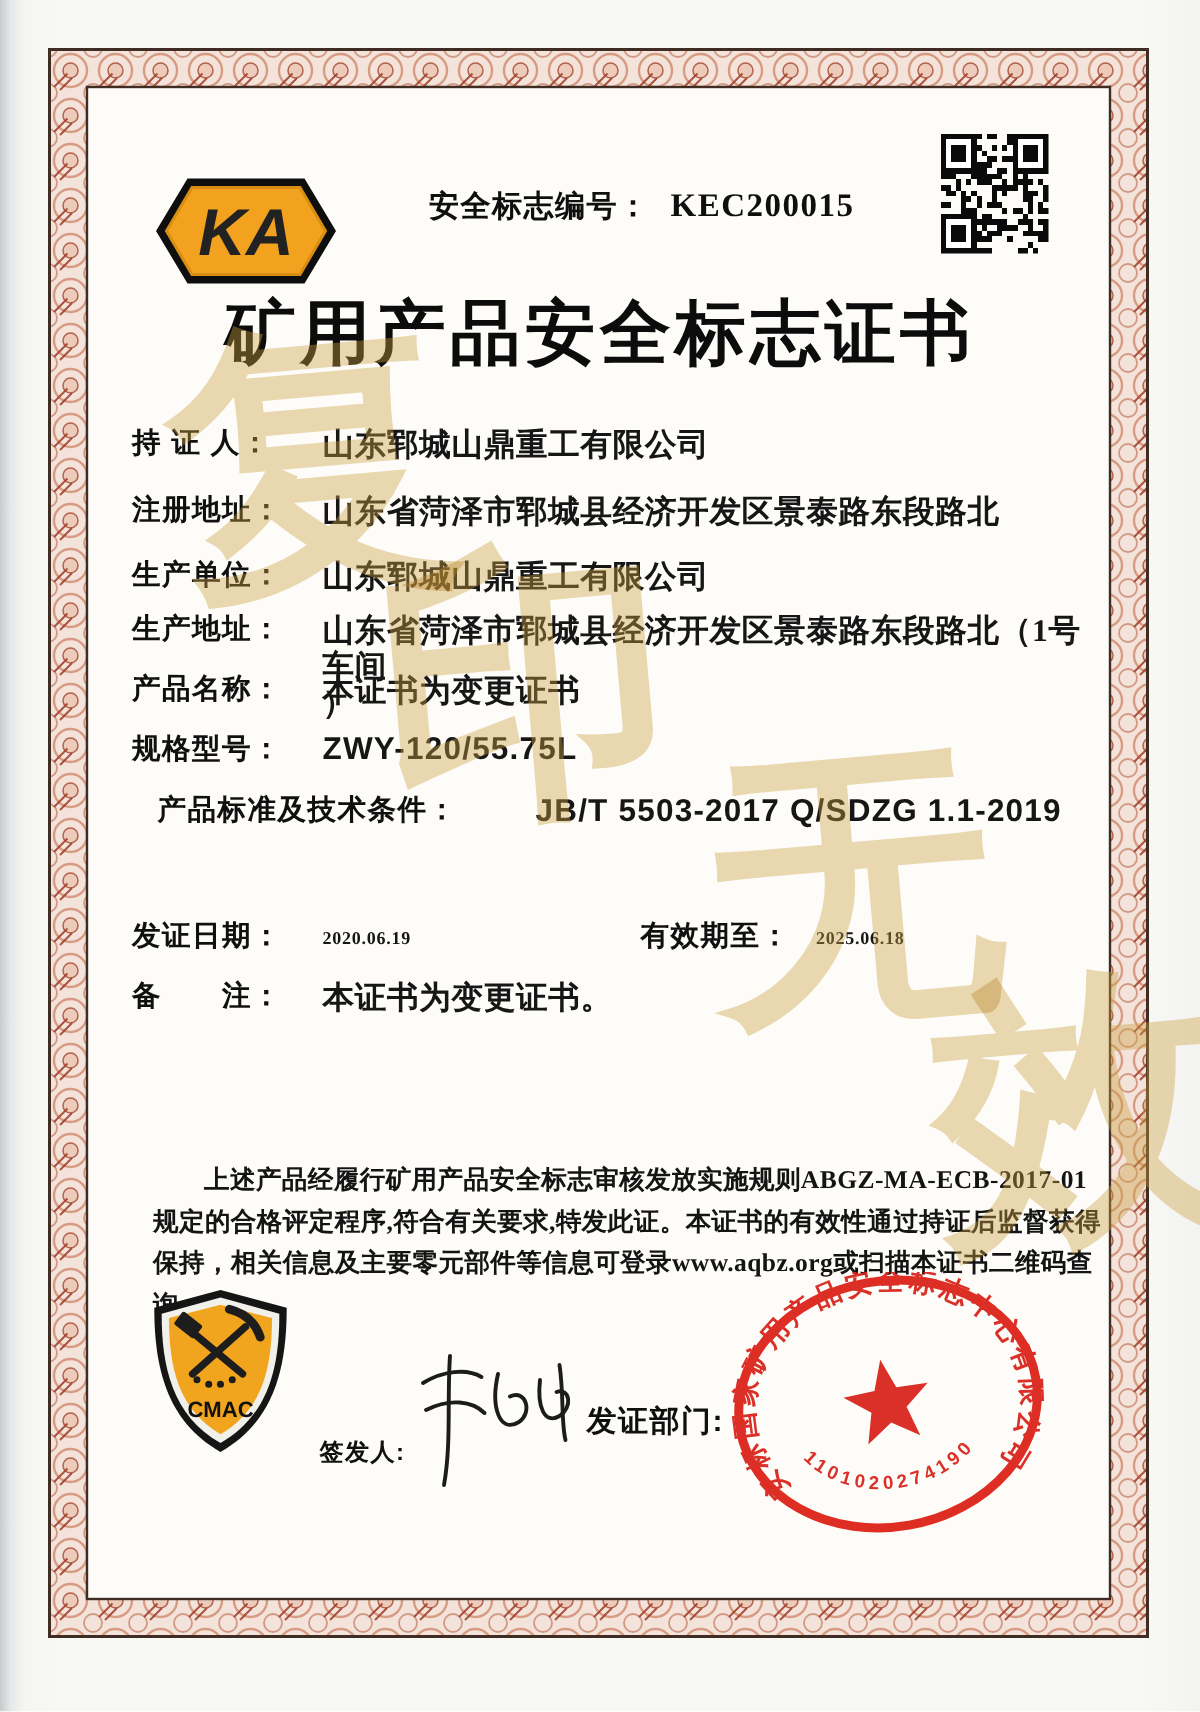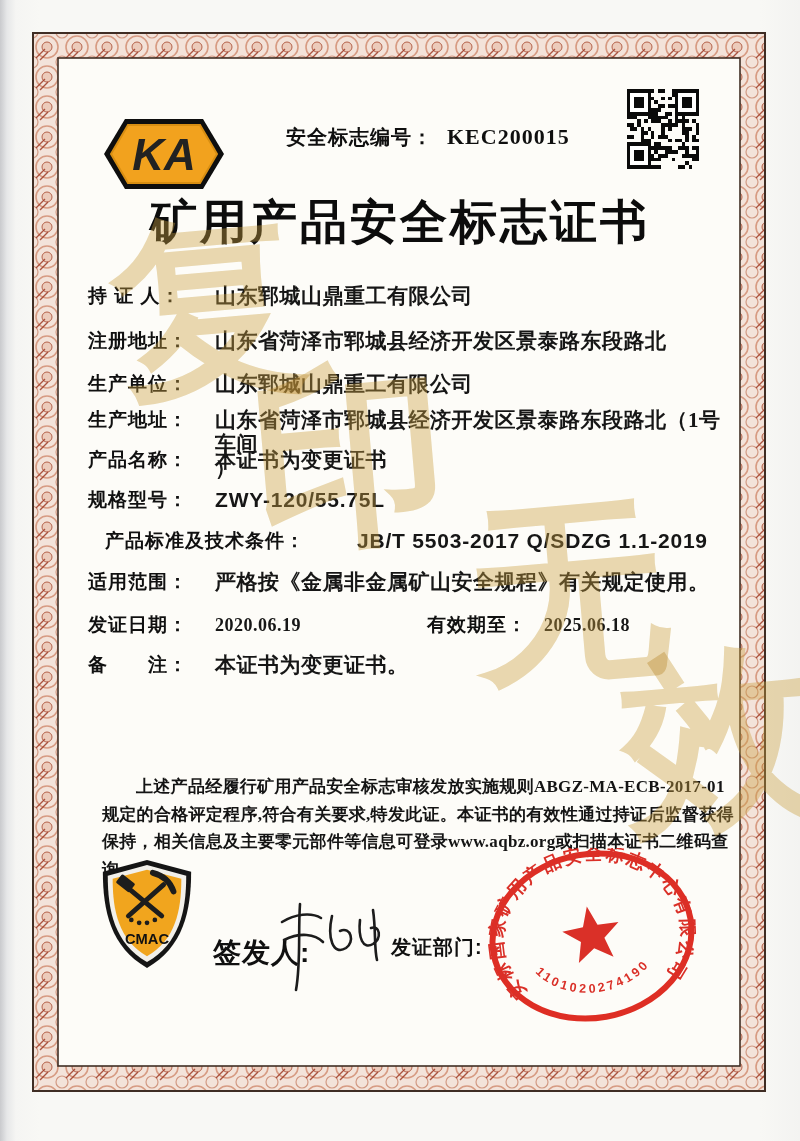--- a/index.html
+++ b/index.html
@@ -27,30 +27,30 @@
     letter-spacing:3px;color:#0c0c0c;
   }
   .row{position:absolute;left:88px;display:flex;align-items:flex-start;width:648px;}
   .lbl{flex:0 0 127px;font-weight:bold;font-size:19px;line-height:24px;color:#101010;letter-spacing:1px;white-space:nowrap;}
   .val{
     font-family:"Liberation Serif",serif;font-size:21px;line-height:24px;font-weight:600;
     color:#161616;letter-spacing:.5px;white-space:pre-line;
   }
   .row.wide .lbl{flex-basis:252px;margin-left:17px;}
   .val.sans{font-family:"Liberation Sans",sans-serif;font-weight:bold;letter-spacing:.8px;}
-  .val.date{font-family:"Liberation Serif",serif;font-weight:bold;font-size:18px;}
+  .val.date{font-family:"Liberation Serif",serif;font-weight:bold;font-size:12px;}
   .lbl2{font-weight:bold;font-size:19px;line-height:24px;color:#101010;letter-spacing:1px;margin-left:60px;white-space:nowrap;}
   .val2{margin-left:17px;}
   .statement{
     position:absolute;left:86px;top:757px;width:634px;
     font-family:"Liberation Serif",serif;font-size:17px;font-weight:600;
     line-height:27.5px;text-indent:2em;color:#141414;letter-spacing:.3px;margin:16px;
   }
   .cmac-badge{position:absolute;left:96px;top:857px;}
-  .signer-label{position:absolute;left:213px;top:934px;font-size:28px;font-weight:bold;color:#101010;letter-spacing:1px;}
+  .signer-label{position:absolute;left:213px;top:958px;font-size:16px;font-weight:bold;color:#101010;letter-spacing:1px;}
   .signature{position:absolute;left:270px;top:890px;}
   .issuer-label{position:absolute;left:391px;top:934px;font-size:20px;font-weight:bold;color:#101010;letter-spacing:1px;}
   .seal{position:absolute;left:484px;top:848px;}
 </style>
 </head>
 <body>
 
 <div class="page">
 
   <svg class="frame" width="734" height="1060" viewBox="0 0 734 1060">
@@ -253,24 +253,20 @@
       <span class="val">本证书为变更证书</span>
     </div>
     <div class="row" style="top:488px">
       <span class="lbl">规格型号：</span>
       <span class="val sans">ZWY-120/55.75L</span>
     </div>
     <div class="row wide" style="top:529px">
       <span class="lbl">产品标准及技术条件：</span>
       <span class="val sans">JB/T 5503-2017 Q/SDZG 1.1-2019</span>
     </div>
-    <div class="row" style="top:570px">
-      <span class="lbl">适用范围：</span>
-      <span class="val">严格按《金属非金属矿山安全规程》有关规定使用。</span>
-    </div>
     <div class="row" style="top:613px">
       <span class="lbl">发证日期：</span>
       <span class="val date" style="width:152px">2020.06.19</span>
       <span class="lbl2">有效期至：</span>
       <span class="val date val2">2025.06.18</span>
     </div>
     <div class="row" style="top:653px">
       <span class="lbl">备　　注：</span>
       <span class="val">本证书为变更证书。</span>
     </div>

